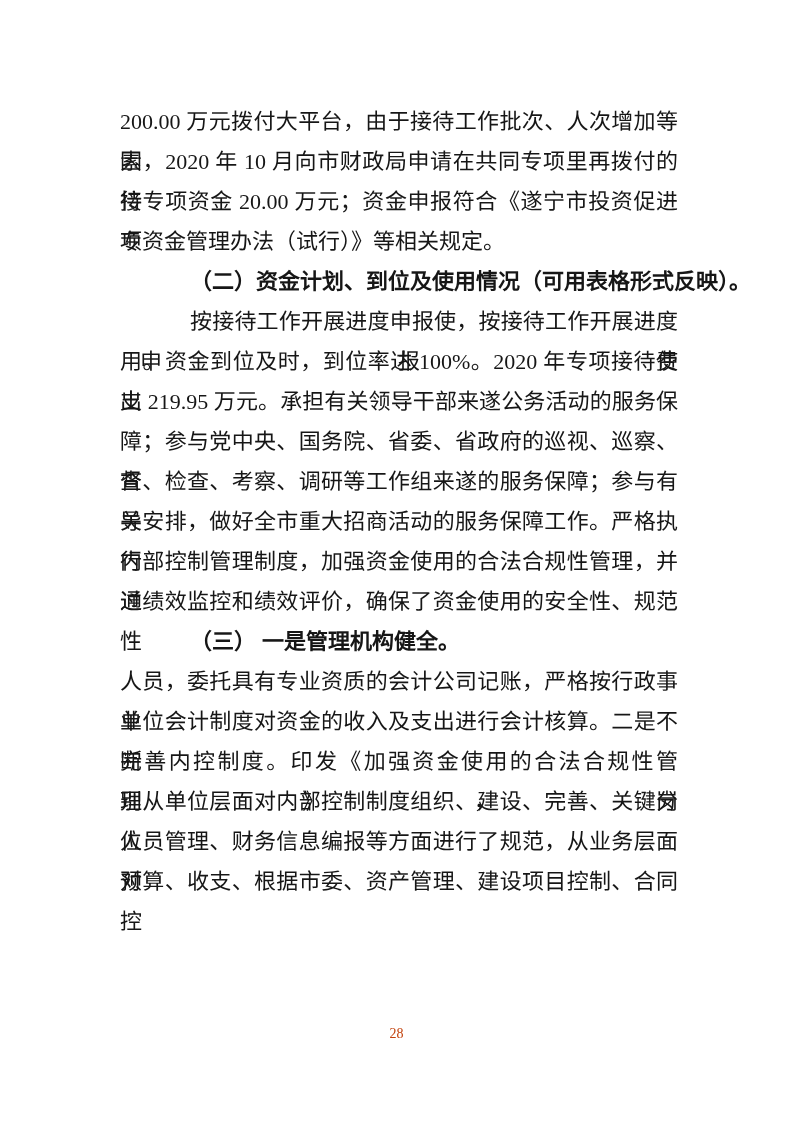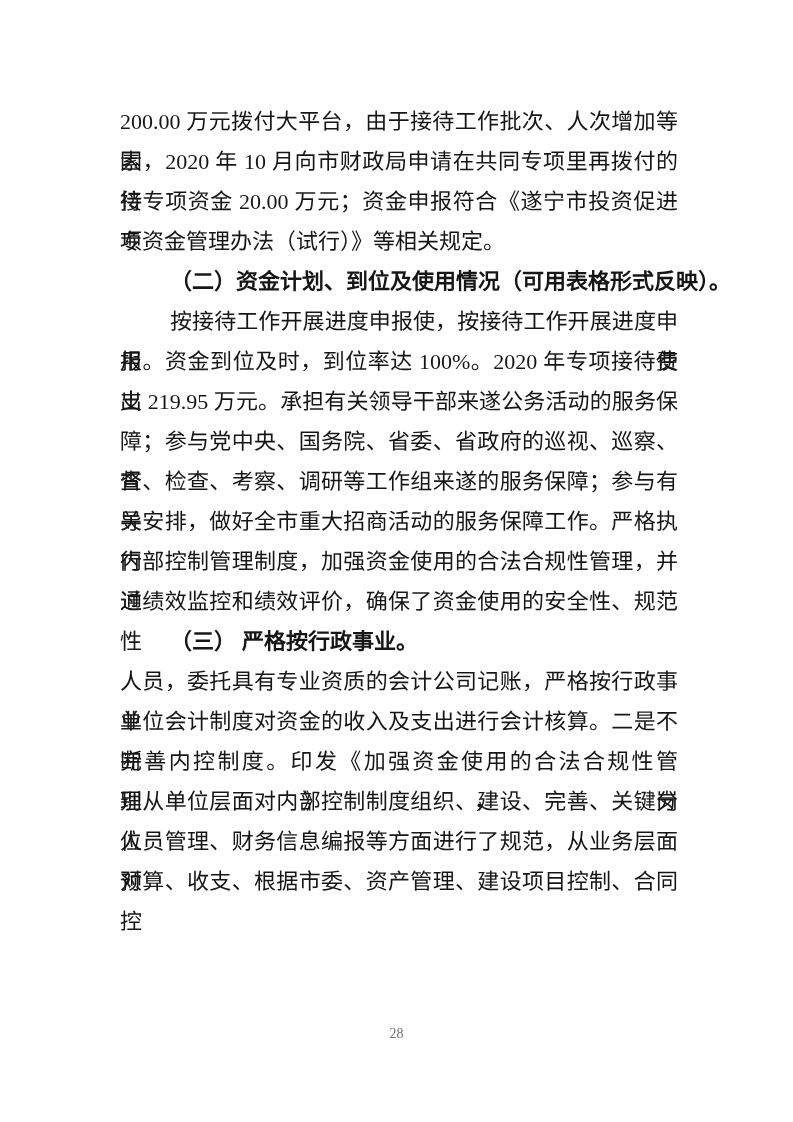--- a/index.html
+++ b/index.html
@@ -31,37 +31,38 @@
   }
   
   .j {
     text-align: justify;
     text-align-last: justify;
     text-justify: inter-character;
   }
   
   .indent {
     text-indent: 50px;
+    margin-left: 20px;
   }
   
   .heading {
     font-family: "Liberation Sans", "DejaVu Sans", sans-serif;
     font-weight: 700;
     letter-spacing: 0px;
     white-space: nowrap;
   }
   .page-number {
     position: absolute;
     top: 1023px;
     left: 0;
     width: 793px;
     text-align: center;
     font-size: 14px;
     line-height: 22px;
-    color: #737373;
+    color: #c2410c;
   }
 </style>
 </head>
 <body>
 
 <div class="page">
   <div class="text-block">
 
     <div class="line j">200.00 万元拨付大平台，由于接待工作批次、人次增加等因</div>
     <div class="line j">素，2020 年 10 月向市财政局申请在共同专项里再拨付的接</div>
@@ -72,21 +73,21 @@
 
     <div class="line j indent">按接待工作开展进度申报使，按接待工作开展进度申报使</div>
     <div class="line j">用。资金到位及时，到位率达 100%。2020 年专项接待费支</div>
     <div class="line j">出 219.95 万元。承担有关领导干部来遂公务活动的服务保</div>
     <div class="line j">障；参与党中央、国务院、省委、省政府的巡视、巡察、督</div>
     <div class="line j">查、检查、考察、调研等工作组来遂的服务保障；参与有关</div>
     <div class="line j">导安排，做好全市重大招商活动的服务保障工作。严格执行</div>
     <div class="line j">内部控制管理制度，加强资金使用的合法合规性管理，并通</div>
     <div class="line j">过绩效监控和绩效评价，确保了资金使用的安全性、规范性</div>
 
-    <div class="line heading indent">（三） 严格按行政事业。</div>
+    <div class="line heading indent">（三） 一是管理机构健全。</div>
 
     <div class="line j">人员，委托具有专业资质的会计公司记账，严格按行政事业</div>
     <div class="line j">单位会计制度对资金的收入及支出进行会计核算。二是不断</div>
     <div class="line j">完善内控制度。印发《加强资金使用的合法合规性管理》，分</div>
     <div class="line j">别从单位层面对内部控制制度组织、建设、完善、关键岗位</div>
     <div class="line j">人员管理、财务信息编报等方面进行了规范，从业务层面对</div>
     <div class="line j">预算、收支、根据市委、资产管理、建设项目控制、合同控</div>
 
   </div>
 

